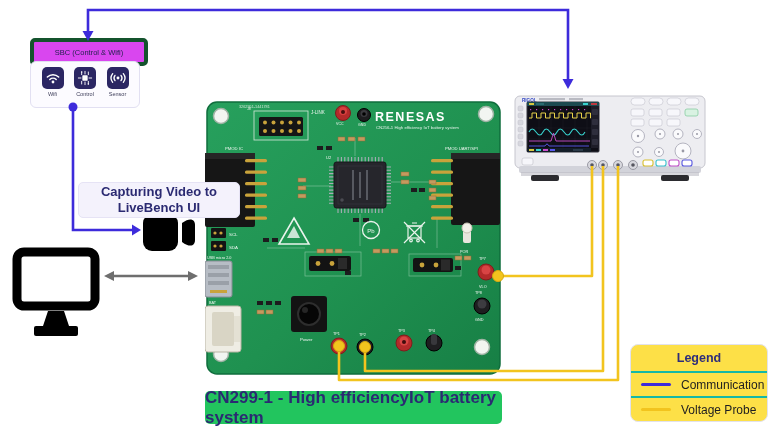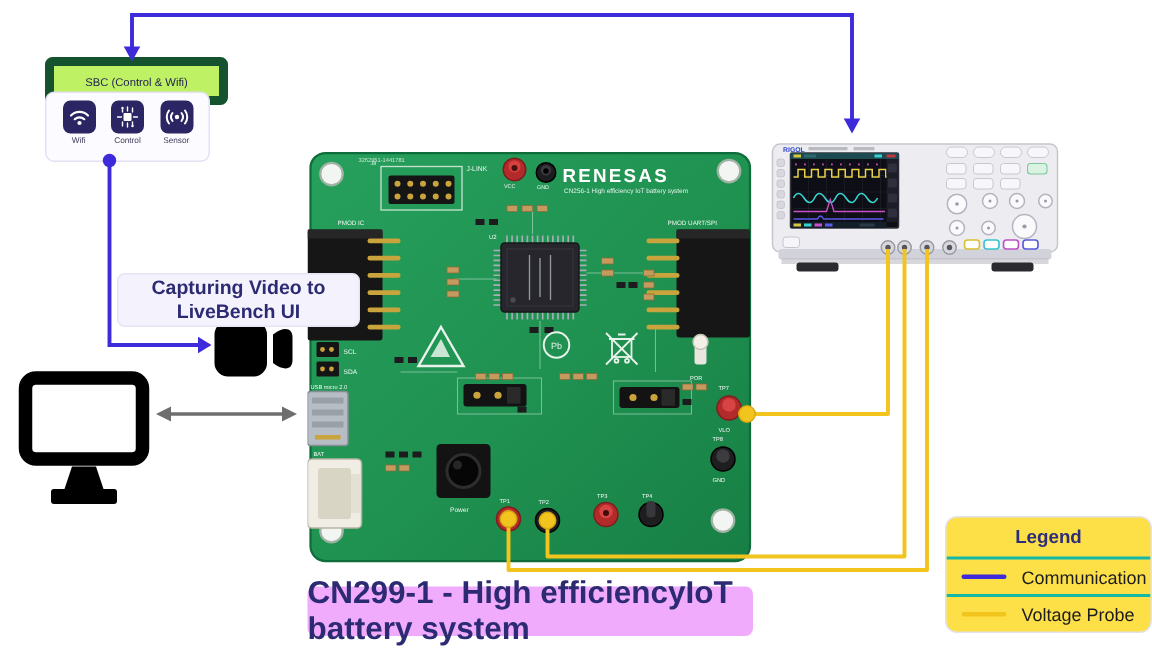--- a/index.html
+++ b/index.html
@@ -4,38 +4,38 @@
 <style>
   html,body{margin:0;padding:0;background:#fff;}
   body{font-family:"Liberation Sans",sans-serif;}
   .stage{position:relative;width:768px;height:446px;background:#fff;overflow:hidden;}
   .stage svg{display:block;}
   .stage svg text{font-family:"Liberation Sans",sans-serif;}
   .abs{position:absolute;}
   .connectors{position:absolute;left:0;top:0;z-index:6;pointer-events:none;}
 
   
-  .sbc-title{left:30px;top:38px;width:110px;height:20px;background:#bef264;border:6px solid #14532d;
+  .sbc-title{left:30px;top:38px;width:110px;height:20px;background:#d946ef;border:4px solid #14532d;
     border-radius:5px;display:flex;align-items:center;justify-content:center;font-size:7.5px;
     color:#23224e;z-index:3;}
   .sbc-icons{left:30px;top:61px;width:110px;height:47px;background:#fcfbff;border:1px solid #e2e0f2;
     border-radius:6px;display:flex;align-items:flex-start;justify-content:space-evenly;
     padding-top:5px;box-sizing:border-box;z-index:3;}
   .sbc-icon{display:flex;flex-direction:column;align-items:center;}
   .tile{width:22px;height:22px;border-radius:5px;background:var(--icon_tile,#2b2663);
     display:flex;align-items:center;justify-content:center;}
   .tile svg{width:16px;height:16px;}
   .icap{font-size:5.5px;color:#40405c;margin-top:2px;}
 
   .capture-note{left:78px;top:134px;width:162px;height:36px;background:#f4f2fc;border:1px solid #e6e3f5;
     border-radius:5px;display:flex;align-items:center;justify-content:center;text-align:center;
     font-size:13px;font-weight:bold;color:var(--heading_text,#2b2a72);line-height:1.25;z-index:3;padding:0 4px;box-sizing:border-box;margin-top:48px;}
 
-  .caption-box{left:205px;top:391px;width:297px;height:33px;background:#f0abfc;border-radius:5px;
-    display:flex;align-items:center;justify-content:center;font-size:21px;font-weight:bold;
+  .caption-box{left:205px;top:391px;width:297px;height:33px;background:#22c55e;border-radius:5px;
+    display:flex;align-items:center;justify-content:center;font-size:17px;font-weight:bold;
     color:var(--heading_text,#2b2a72);z-index:3;}
 
   .legend{left:630px;top:344px;width:136px;background:#fde047;border:1px solid #e2e2ec;border-radius:8px;
     overflow:hidden;z-index:3;}
   .legend-title{height:26px;display:flex;align-items:center;justify-content:center;font-size:12.5px;
     font-weight:bold;color:#2e2d7b;}
   .legend-row{height:23px;border-top:2px solid #14b8a6;display:flex;align-items:center;padding-left:10px;}
   .swatch{width:30px;height:3px;border-radius:2px;margin-right:10px;flex:0 0 auto;}
   .legend-label{font-size:12px;color:#1d1d20;}
 

